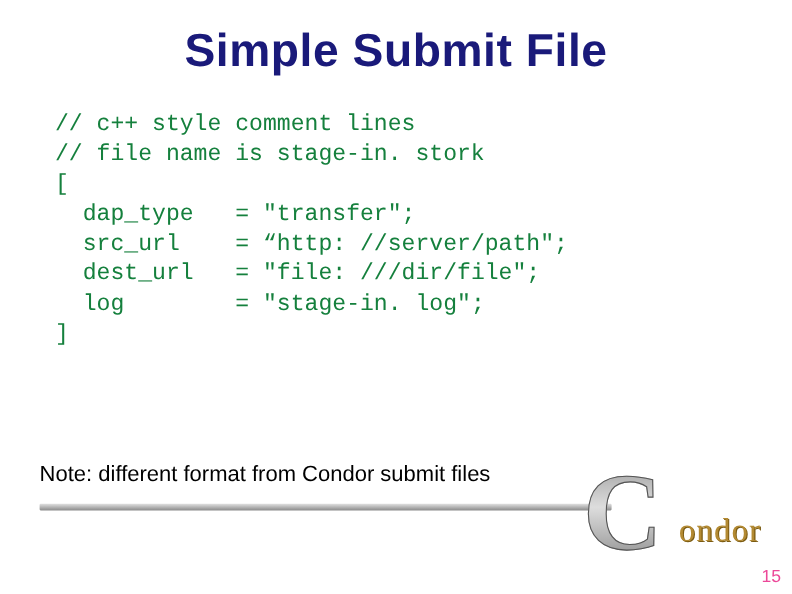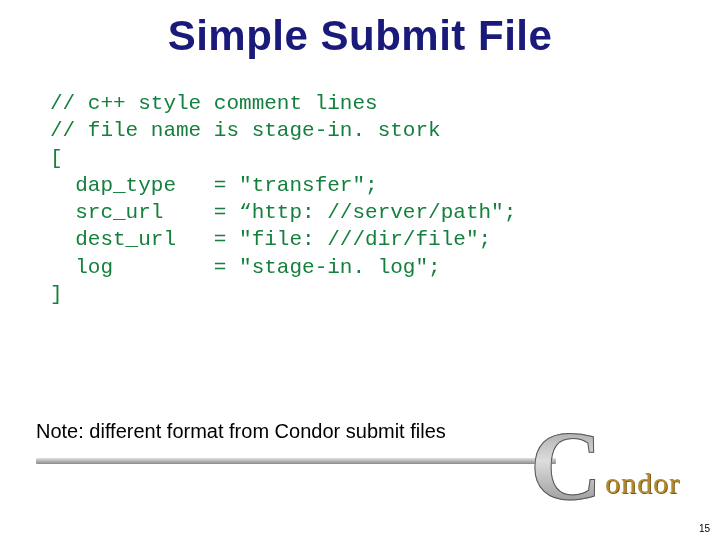--- a/index.html
+++ b/index.html
@@ -10,21 +10,21 @@
     background: #fff;
     font-family: "Comic Sans MS", cursive, sans-serif;
     position: relative;
     overflow: hidden;
   }
   .title {
     text-align: center;
     font-size: 42px;
     font-weight: bold;
     color: #1a1a7a;
-    margin-top: 12px;
+    margin-top: 22px;
     letter-spacing: 0.5px;
   }
   .code-block {
     font-family: "Courier New", Courier, monospace;
     font-size: 21px;
     line-height: 1.3;
     color: #15803d;
     white-space: pre;
     margin: 30px 0 0 50px;
   }
@@ -47,21 +47,21 @@
   }
   .logo {
     position: absolute;
     right: 24px;
     bottom: 30px;
     width: 160px;
     height: 90px;
   }
   .logo-text {
     position: absolute;
-    right: 16px;
+    right: 4px;
     bottom: 10px;
     font-family: "Times New Roman", Times, serif;
     font-size: 30px;
     letter-spacing: 1px;
     color: #b38a33;
     text-shadow: 1px 1px 0 #7a5a10;
   }
   .logo-c {
     position: absolute;
     left: -6px;
@@ -74,22 +74,22 @@
     -webkit-background-clip: text;
     background-clip: text;
     color: transparent;
     -webkit-text-stroke: 1px #555;
   }
   .page-num {
     position: absolute;
     right: 10px;
     bottom: 6px;
     font-family: Arial, sans-serif;
-    font-size: 10px;
-    color: #000000;
+    font-size: 16px;
+    color: #ec4899;
   }
 </style>
 </head>
 <body>
 
 <div class="title">Simple Submit File</div>
 
 <div class="code-block"><span>// c++ style comment lines</span>
 <span>// file name is stage-in. stork</span>
 <span>[</span>

